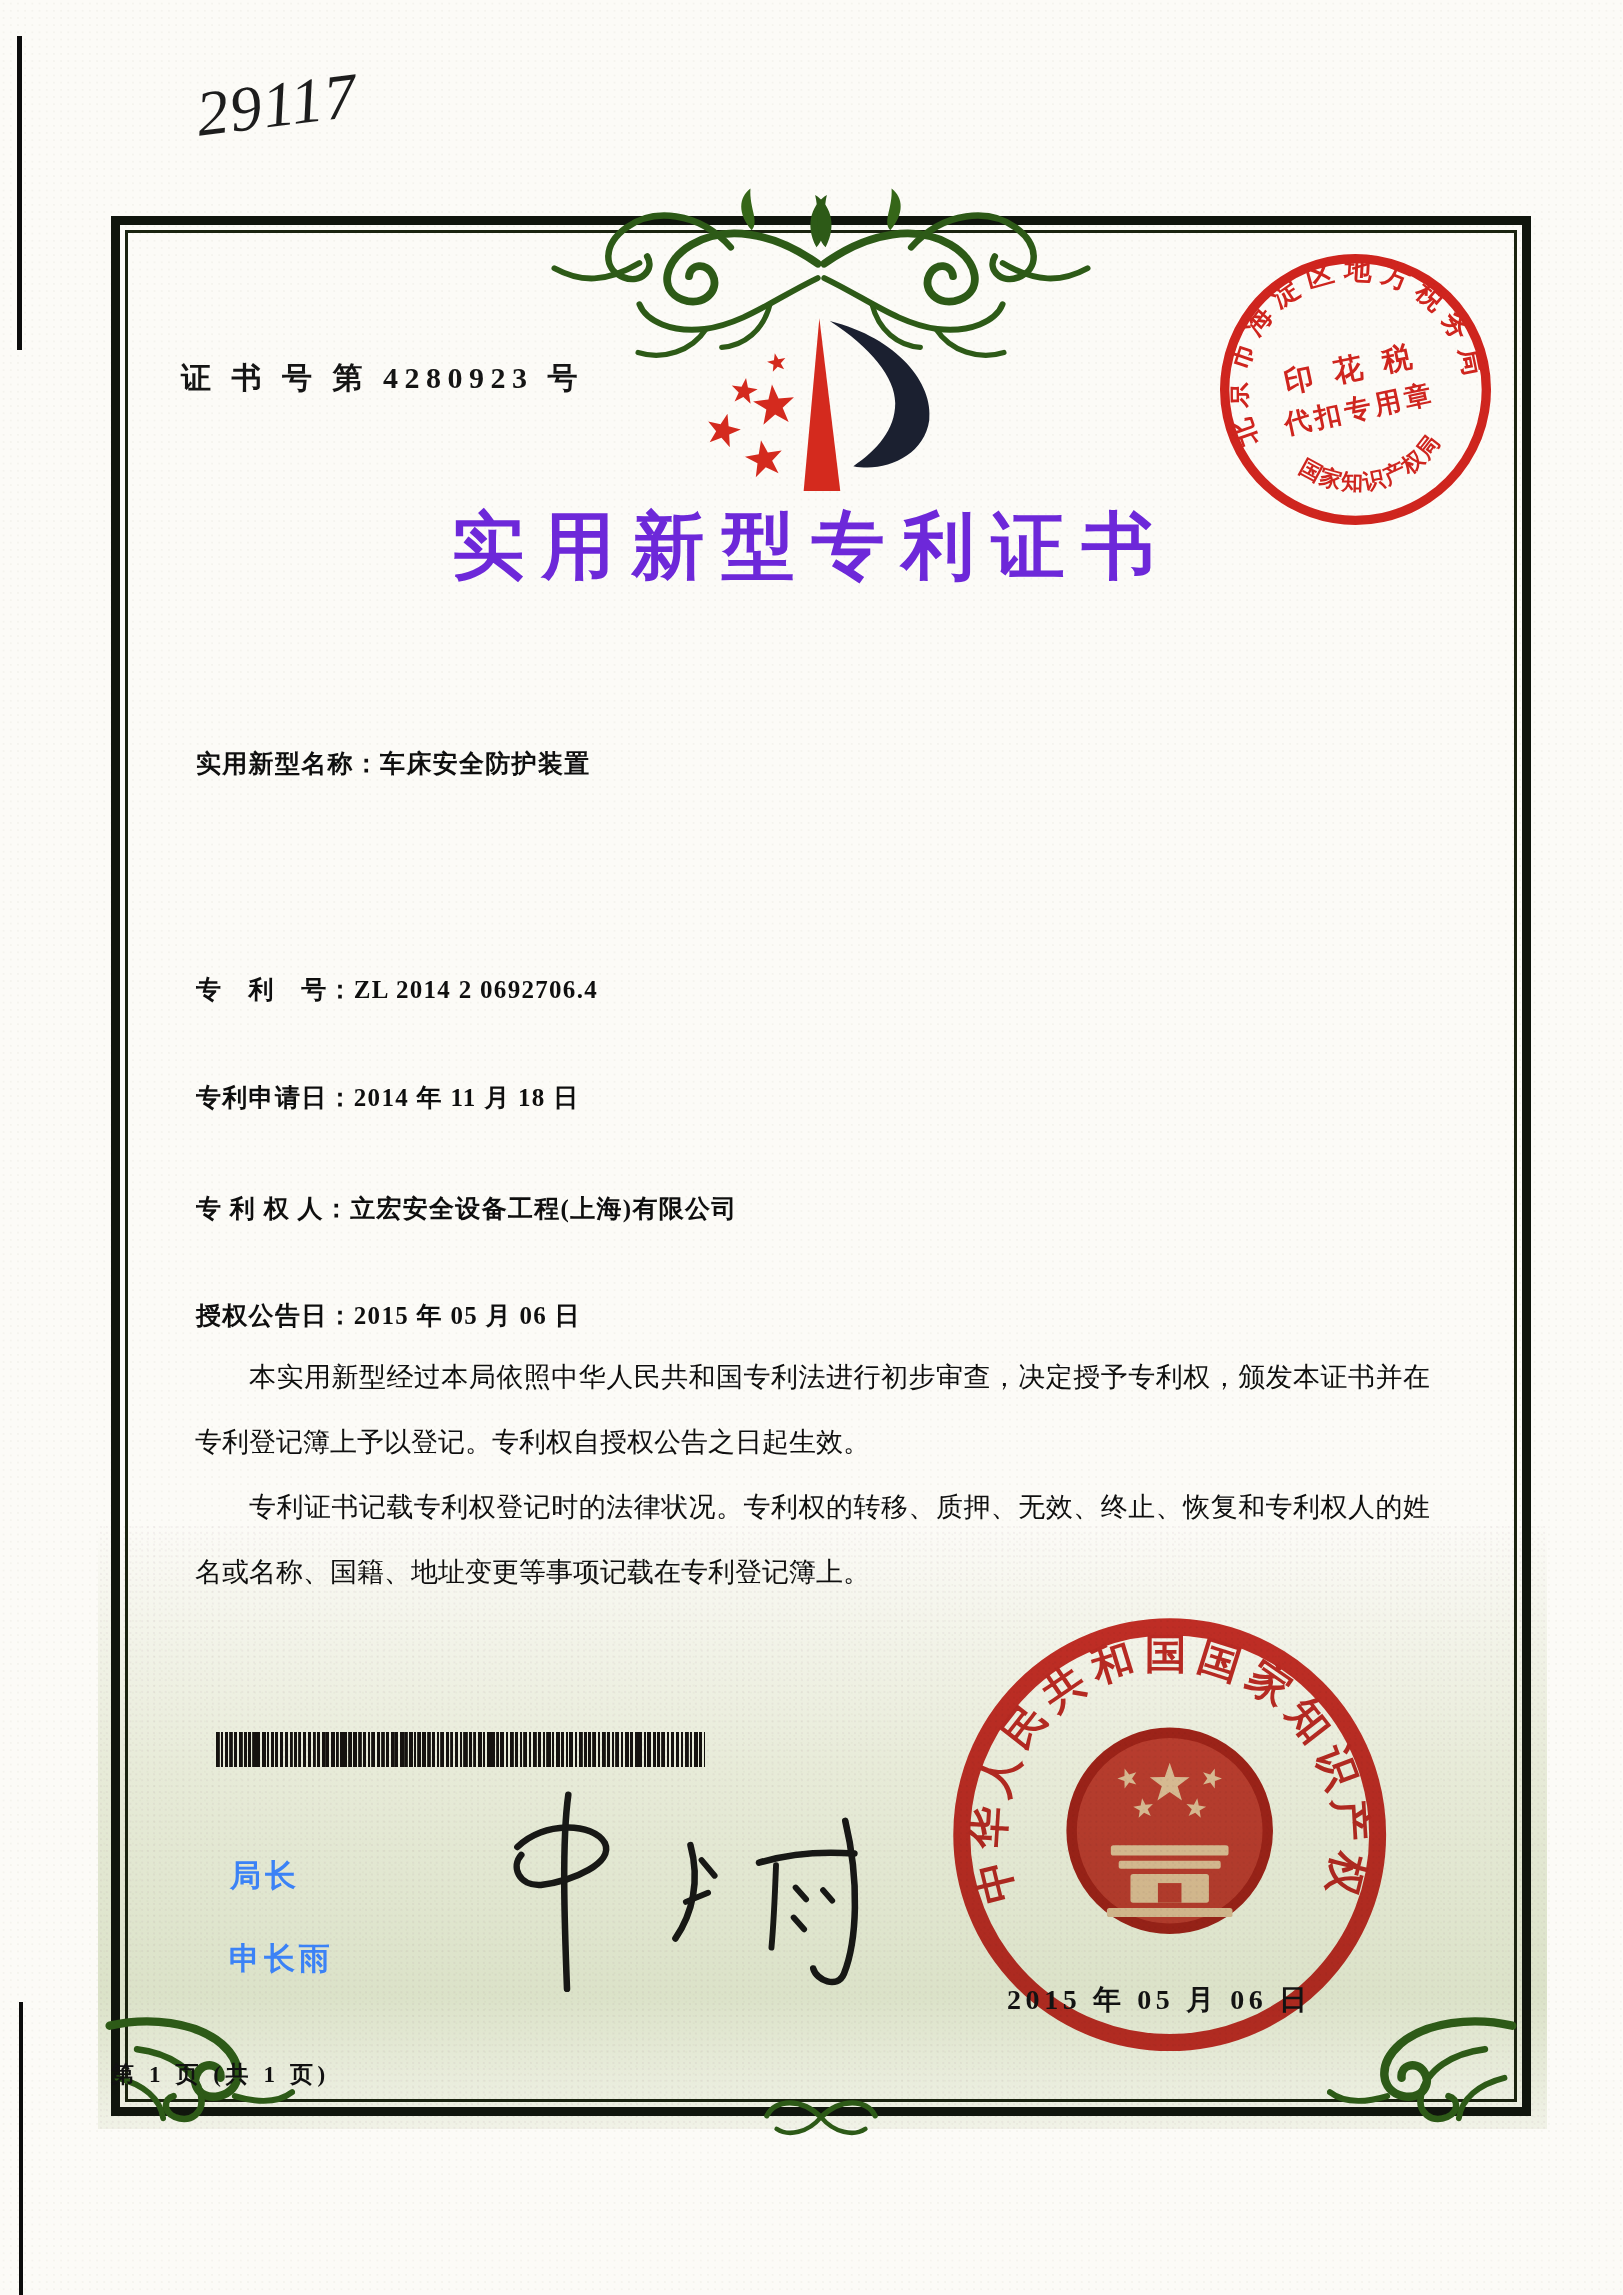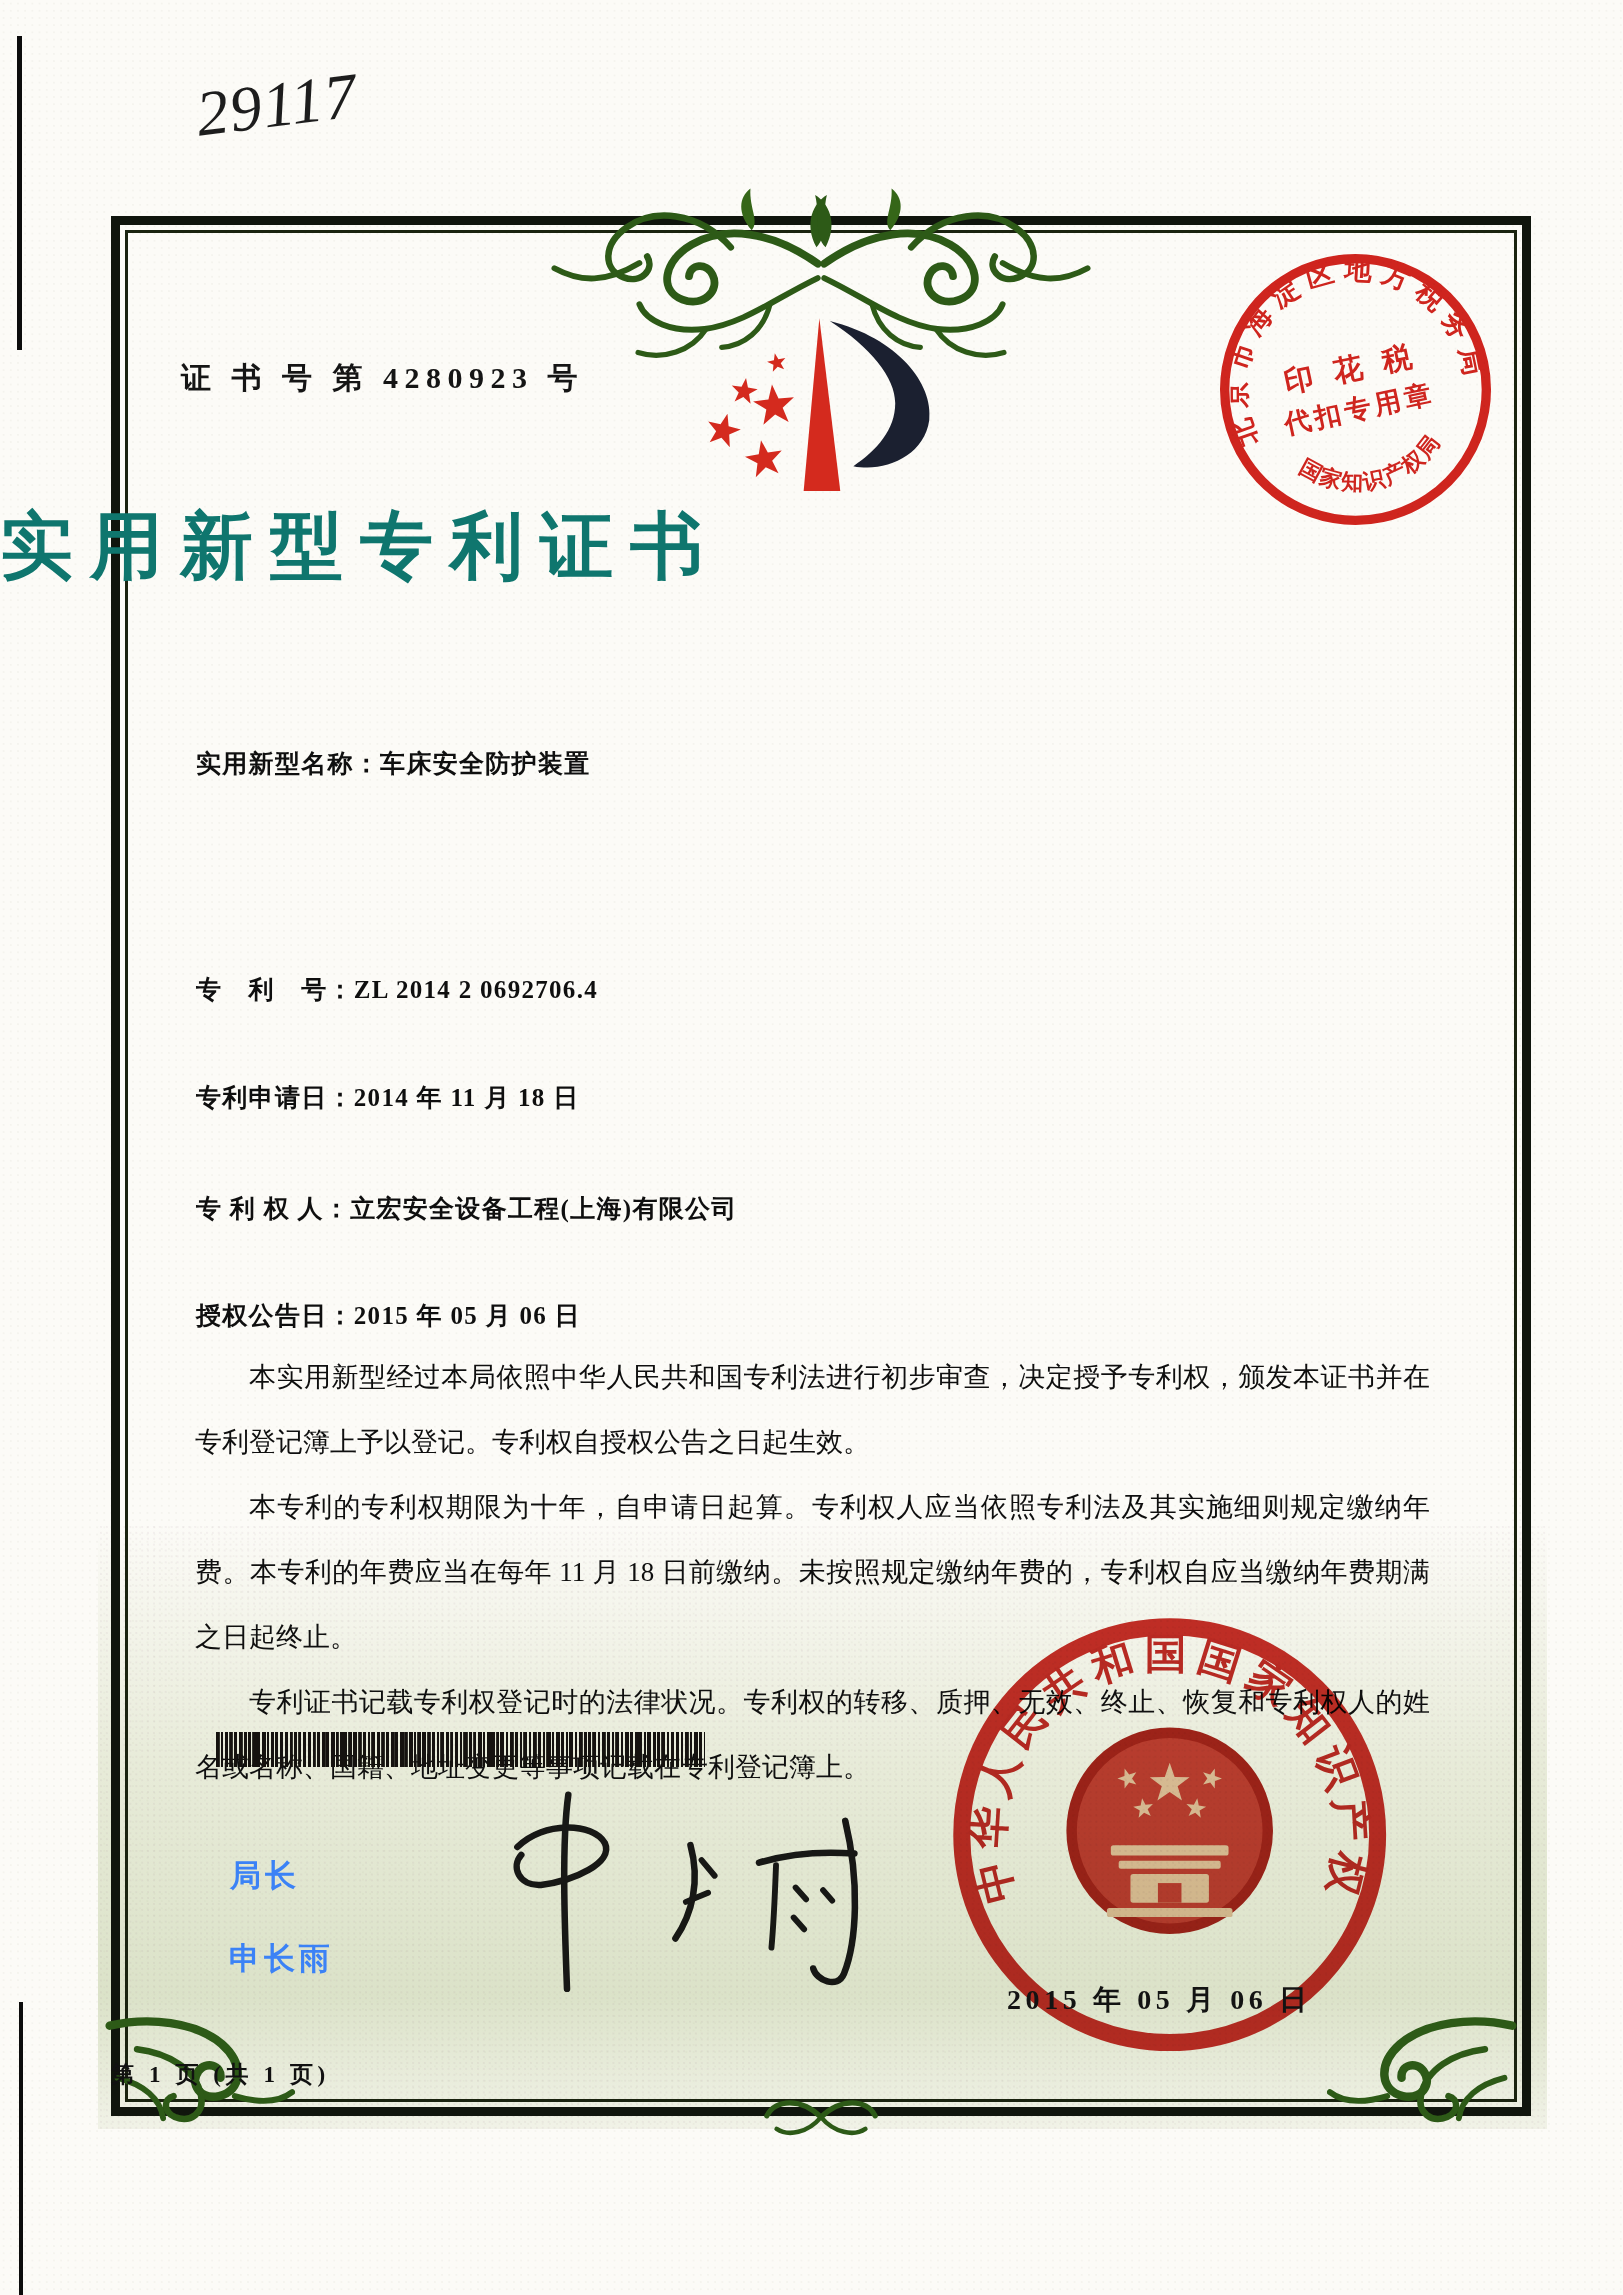--- a/index.html
+++ b/index.html
@@ -24,22 +24,22 @@
   .orn-bl{left:99px;top:2014px;width:196px;height:114px;}
   .orn-br{left:1327px;top:2014px;width:196px;height:114px;}
   .orn-bc{left:759px;top:2087px;width:124px;height:59px;}
   .handwritten{position:absolute;left:196px;top:68px;z-index:3;font-size:64px;font-style:italic;
         color:#1d1d1d;transform:rotate(-7deg);letter-spacing:1.3px;}
   .certno{position:absolute;left:181px;top:358px;z-index:3;font-size:30px;font-weight:600;
         letter-spacing:6.5px;color:#151515;}
   .logo{position:absolute;left:687px;top:300px;width:249px;height:191px;z-index:3;}
   .stamp-tax{position:absolute;left:1212px;top:246px;width:287px;height:287px;z-index:3;
         transform:rotate(-12deg);mix-blend-mode:multiply;}
-  .title{position:absolute;left:0;top:498px;width:100%;z-index:3;
-        font-size:73px;font-weight:700;letter-spacing:17px;color:#0f766e;font-family:Liberation Mono, monospace;}
+  .title{position:absolute;left:0;top:498px;width:100%;z-index:3;text-align:center;
+        font-size:73px;font-weight:700;letter-spacing:17px;color:#6d28d9;font-family:Liberation Mono, monospace;}
   .field{position:absolute;left:196px;width:1256px;z-index:3;font-size:25px;font-weight:600;
         color:#0f0f0f;letter-spacing:1.3px;white-space:nowrap;}
   .f0{top:747px;} .f1{top:861px;} .f2{top:973px;} .f3{top:1081px;} .f4{top:1192px;} .f5{top:1299px;}
   .body-text{position:absolute;left:195px;top:1345px;width:1235px;z-index:3;font-size:27px;
         line-height:65px;color:#0f0f0f;text-align:justify;}
   .body-text p{margin:0;text-indent:2em;}
   .barcode{position:absolute;left:216px;top:1732px;width:489px;height:35px;z-index:3;
         background-image:
           repeating-linear-gradient(90deg,#15120f 0 2.6px,transparent 2.6px 4.6px),
           repeating-linear-gradient(90deg,#15120f 0 1.3px,transparent 1.3px 9.8px),
@@ -160,21 +160,20 @@
   </div>
   <div class="field f4">
     <span>专 利 权 人：</span><span>立宏安全设备工程(上海)有限公司</span>
   </div>
   <div class="field f5">
     <span>授权公告日：</span><span>2015 年 05 月 06 日</span>
   </div>
 
   <div class="body-text">
     <p>本实用新型经过本局依照中华人民共和国专利法进行初步审查，决定授予专利权，颁发本证书并在专利登记簿上予以登记。专利权自授权公告之日起生效。</p>
-    <p>本专利的专利权期限为十年，自申请日起算。专利权人应当依照专利法及其实施细则规定缴纳年费。本专利的年费应当在每年 11 月 18 日前缴纳。未按照规定缴纳年费的，专利权自应当缴纳年费期满之日起终止。</p>
     <p>专利证书记载专利权登记时的法律状况。专利权的转移、质押、无效、终止、恢复和专利权人的姓名或名称、国籍、地址变更等事项记载在专利登记簿上。</p>
   </div>
 
   <div class="barcode"></div>
 
   <div class="sig-label pos">局长</div>
   <div class="sig-label name">申长雨</div>
 
   <svg class="signature" viewBox="0 0 780 346">
     <g stroke="#1a1a1a" fill="none" stroke-linecap="round" stroke-width="10">

